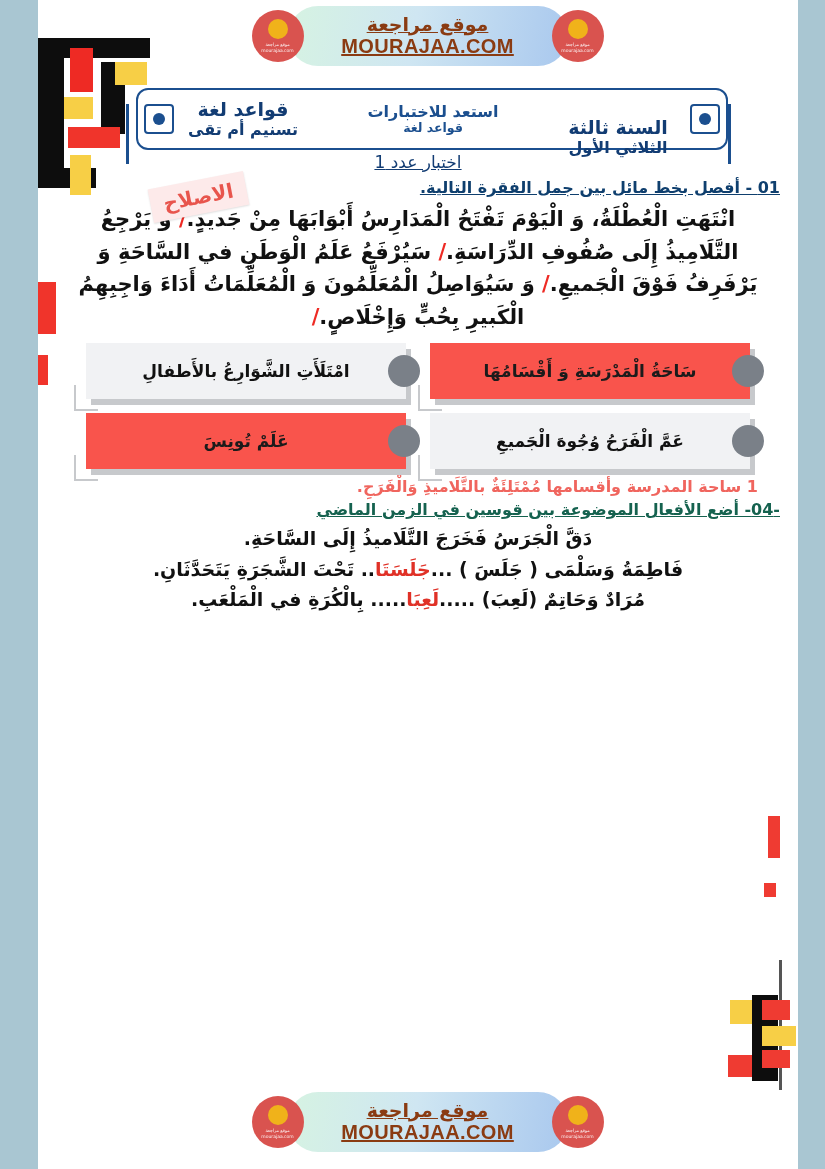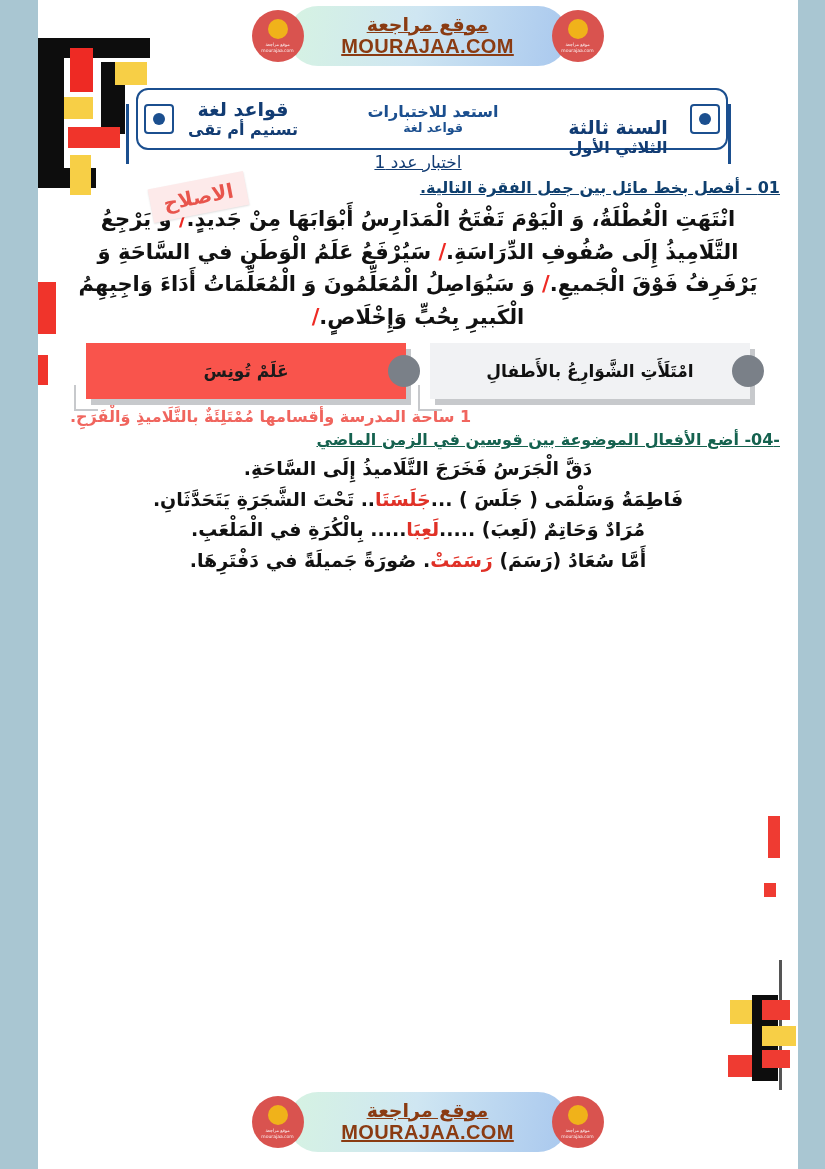--- a/index.html
+++ b/index.html
@@ -135,22 +135,22 @@
   .card.red{background:#f9544c;color:#1b1b1b;}
   .card .bullet{
     position:absolute;right:-14px;top:50%;transform:translateY(-50%);
     width:32px;height:32px;border-radius:50%;background:#7a8088;
   }
   .card .ltail{
     position:absolute;left:-12px;bottom:-12px;width:22px;height:24px;
     border-left:2px solid #c7c9cc;border-bottom:2px solid #c7c9cc;
   }
   .ans-line{
-    text-align:left;font-size:16px;color:#f0655e;font-weight:bold;
-    line-height:1.7;padding:0 32px;
+    text-align:right;font-size:16px;color:#f0655e;font-weight:bold;
+    line-height:1.7;padding:0 40px;
   }
   .q4-line{
     text-align:center;font-size:19px;font-weight:bold;color:#111;
     line-height:1.6;padding:0 40px;
   }
   .fill{color:#e03127;}
 </style>
 </head>
 <body>
 
@@ -210,22 +210,32 @@
 
     <div class="q-head navy">01 - أفصل بخط مائل بين جمل الفقرة التالية.</div>
     <div class="para">
       <span>انْتَهَتِ الْعُطْلَةُ، وَ الْيَوْمَ تَفْتَحُ الْمَدَارِسُ أَبْوَابَهَا مِنْ جَديدٍ.</span><span class="slash">/</span>
       <span>وَ يَرْجِعُ التَّلَامِيذُ إِلَى صُفُوفِ الدِّرَاسَةِ.</span><span class="slash">/</span>
       <span>سَيُرْفَعُ عَلَمُ الْوَطَنِ في السَّاحَةِ وَ يَرْفَرِفُ فَوْقَ الْجَميعِ.</span><span class="slash">/</span>
       <span>وَ سَيُوَاصِلُ الْمُعَلِّمُونَ وَ الْمُعَلِّمَاتُ أَدَاءَ وَاجِبِهِمُ الْكَبيرِ بِحُبٍّ وَإِخْلَاصٍ.</span><span class="slash">/</span>
     </div>
 
     <div class="cards">
+      <div class="card red">
+        <span>سَاحَةُ الْمَدْرَسَةِ وَ أَقْسَامُهَا</span>
+        <span class="bullet"></span>
+        <span class="ltail"></span>
+      </div>
       <div class="card plain">
         <span>امْتَلَأَتِ الشَّوَارِعُ بالأَطفالِ</span>
+        <span class="bullet"></span>
+        <span class="ltail"></span>
+      </div>
+      <div class="card plain">
+        <span>عَمَّ الْفَرَحُ وُجُوهَ الْجَميعِ</span>
         <span class="bullet"></span>
         <span class="ltail"></span>
       </div>
       <div class="card red">
         <span>عَلَمْ تُونِسَ</span>
         <span class="bullet"></span>
         <span class="ltail"></span>
       </div>
     </div>
 
@@ -234,23 +244,20 @@
     <div class="q-head green" style="margin-top:0;">-04- أضع الأفعال الموضوعة بين قوسين في الزمن الماضي</div>
     <div class="q4-line">
       <span>دَقَّ الْجَرَسُ فَخَرَجَ التَّلَاميذُ إِلَى السَّاحَةِ.</span>
     </div>
     <div class="q4-line">
       <span>فَاطِمَةُ وَسَلْمَى ( جَلَسَ ) ...</span><span class="fill">جَلَسَتَا</span><span>.. تَحْتَ الشَّجَرَةِ يَتَحَدَّثَانِ.</span>
     </div>
     <div class="q4-line">
       <span>مُرَادٌ وَحَاتِمٌ (لَعِبَ) .....</span><span class="fill">لَعِبَا</span><span>..... بِالْكُرَةِ في الْمَلْعَبِ.</span>
     </div>
-    <div class="q4-line">
-      <span>أَمَّا سُعَادُ (رَسَمَ) </span><span class="fill">رَسَمَتْ</span><span>. صُورَةً جَميلَةً في دَفْتَرِهَا.</span>
-    </div>
 
   </div>
 </div>
 
 <div class="wm wm-top">
   <div class="wm-pill">
     <div class="wm-badge left">
       <span class="wm-badge-inner"></span>
       <span class="wm-badge-txt">موقع مراجعة
 mourajaa.com</span>

